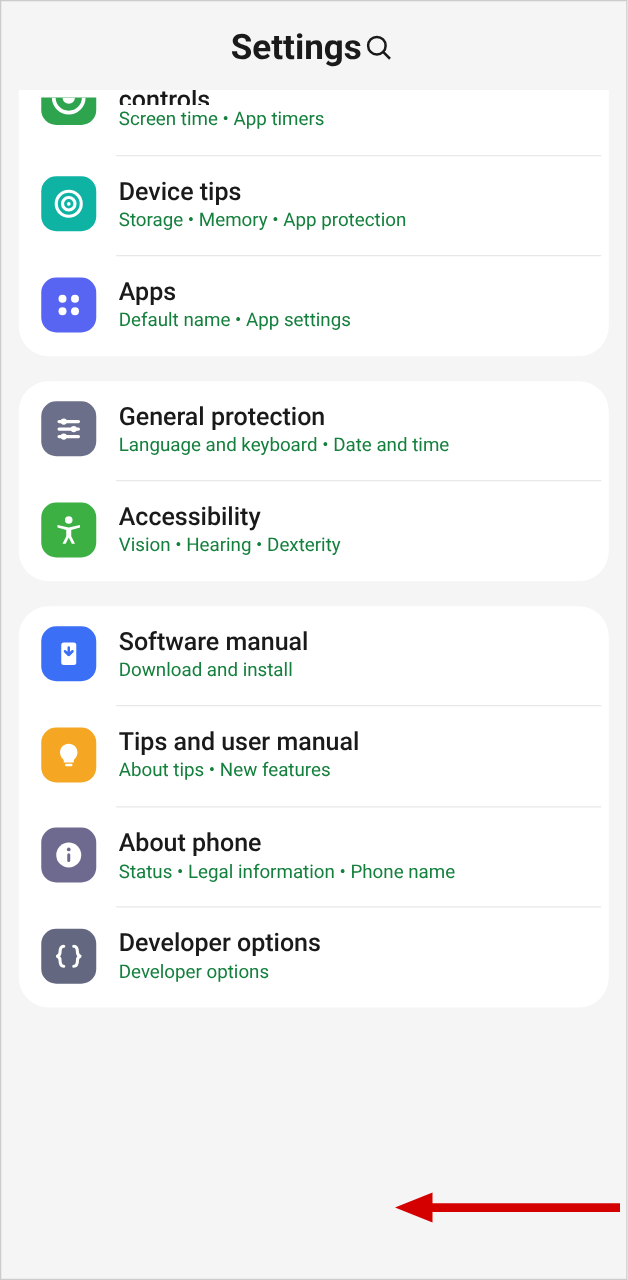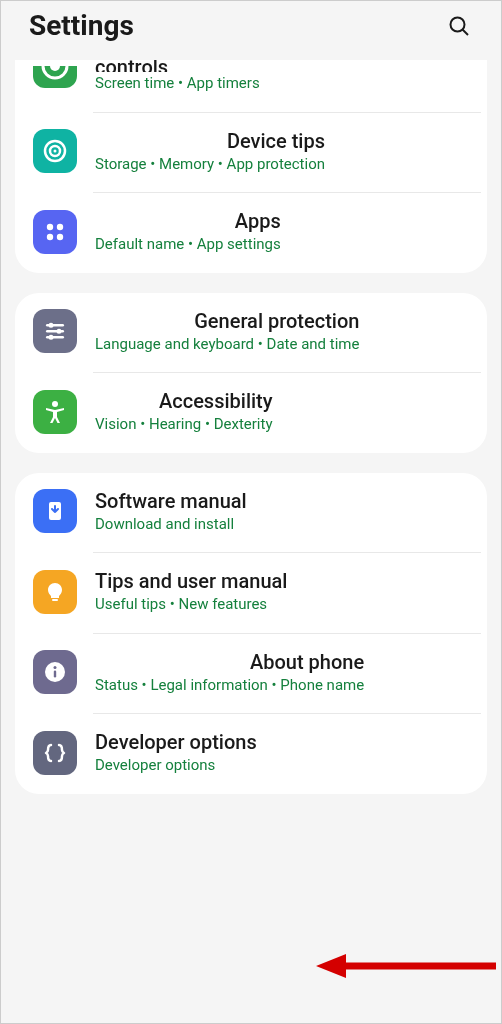--- a/index.html
+++ b/index.html
@@ -7,23 +7,23 @@
       width: 502px;
       height: 1024px;
       background: #f5f5f5;
       font-family: -apple-system, BlinkMacSystemFont, 'Segoe UI', Roboto, sans-serif;
       border: 1px solid #ccc;
       overflow: hidden;
       position: relative;
     }
     .header {
       display: flex;
-      justify-content: space-between;
-      align-items: center;
-      padding: 8px 28px 18px 28px;
+      justify-content: center;
+      align-items: center;
+      padding: 20px 28px 18px 28px;
     }
     .header-title {
       font-size: 28px;
       font-weight: 700;
       color: #1a1a1a;
     }
     .search-btn {
       width: 28px;
       height: 28px;
       display: flex;
@@ -77,21 +77,20 @@
     .text-col {
       display: flex;
       flex-direction: column;
       gap: 2px;
     }
     .row-title {
       font-size: 20px;
       font-weight: 500;
       color: #1a1a1a;
       line-height: 1.2;
-      text-align: right;
     }
     .row-title.cut {
       overflow: hidden;
       height: 12px;
       display: flex;
       align-items: flex-end;
       line-height: 0.5;
     }
     .row-sub {
       font-size: 15px;
@@ -221,21 +220,21 @@
   <div class="divider"></div>
   <div class="row">
     <div class="icon-wrap amber">
       <svg width="24" height="24" viewBox="0 0 24 24" fill="#fff">
           <path d="M12 3 C8 3 5 6 5 10 C5 13 7 15 8 16 L8 18 L16 18 L16 16 C17 15 19 13 19 10 C19 6 16 3 12 3 Z"></path>
           <rect x="9" y="19" width="6" height="2" rx="1"></rect>
         </svg>
     </div>
     <div class="text-col">
       <div class="row-title">Tips and user manual</div>
-      <div class="row-sub">Useful tips  •  New features</div>
+      <div class="row-sub">About tips  •  New features</div>
     </div>
   </div>
   <div class="divider"></div>
   <div class="row">
     <div class="icon-wrap purple">
       <svg width="24" height="24" viewBox="0 0 24 24" fill="#fff">
           <circle cx="12" cy="12" r="10"></circle>
           <circle cx="12" cy="7.5" r="1.5" fill="#6e6a8f"></circle>
           <rect x="10.8" y="10.5" width="2.4" height="7" rx="1.2" fill="#6e6a8f"></rect>
         </svg>

